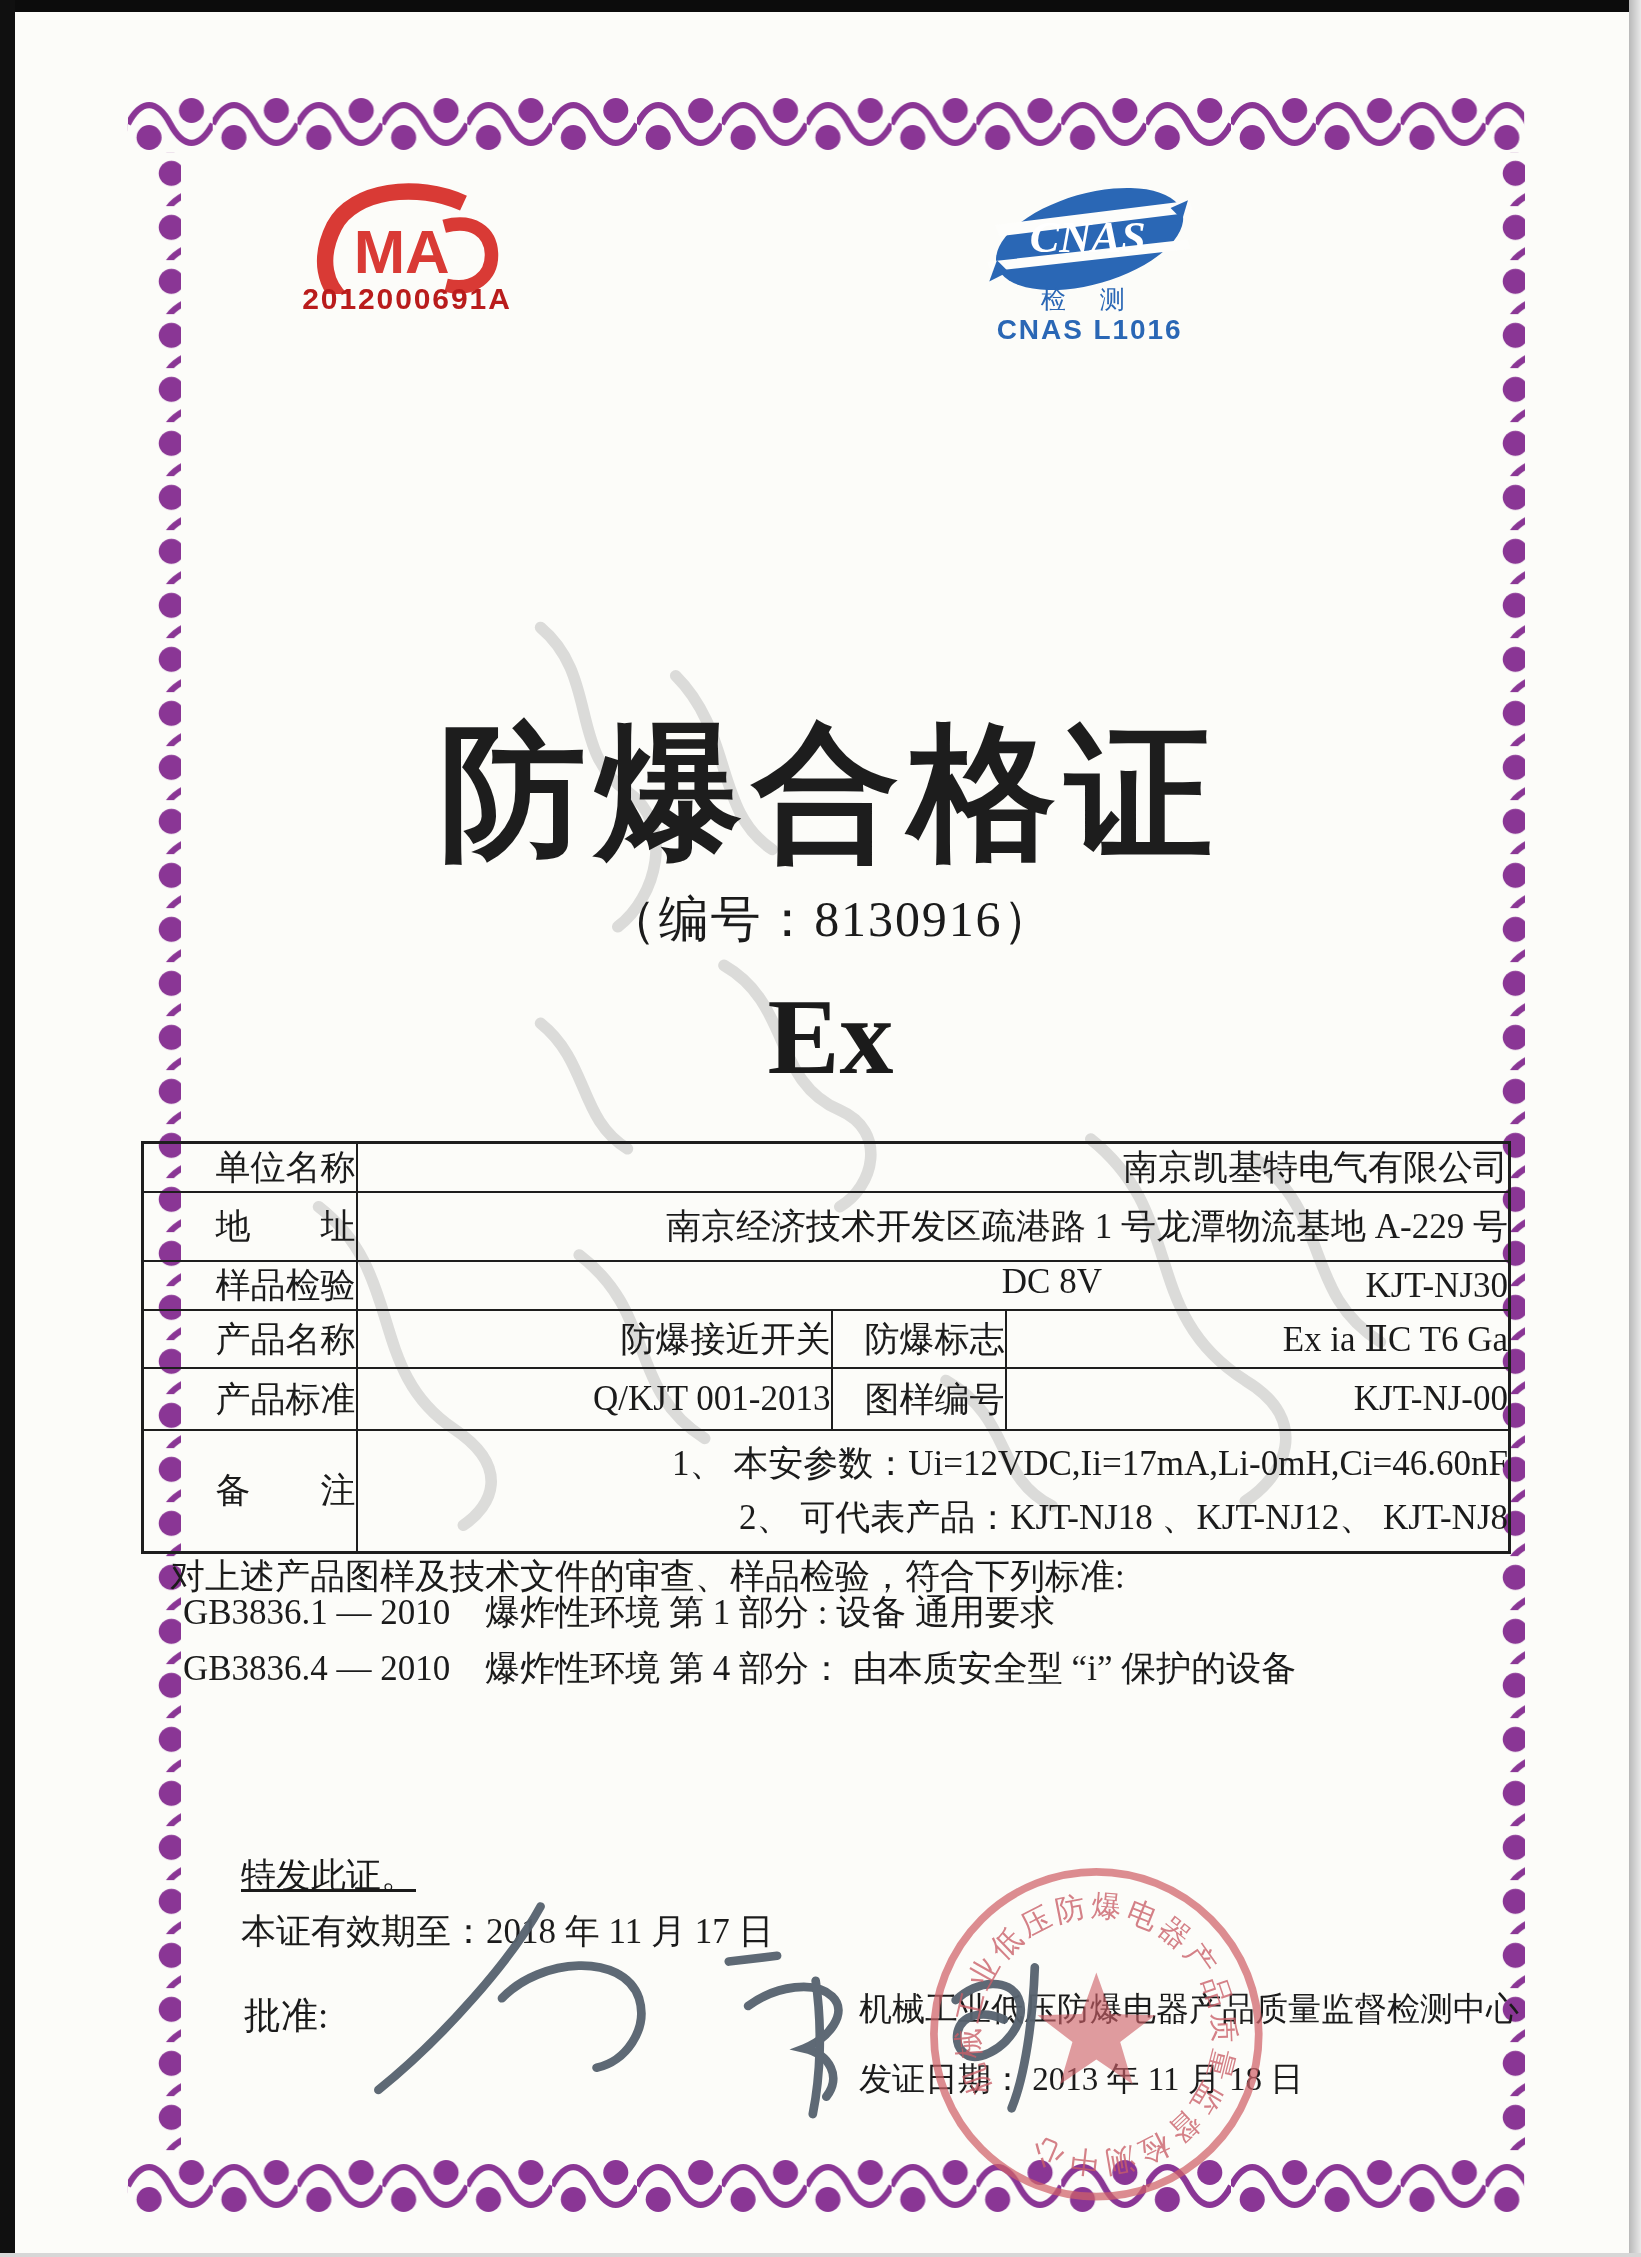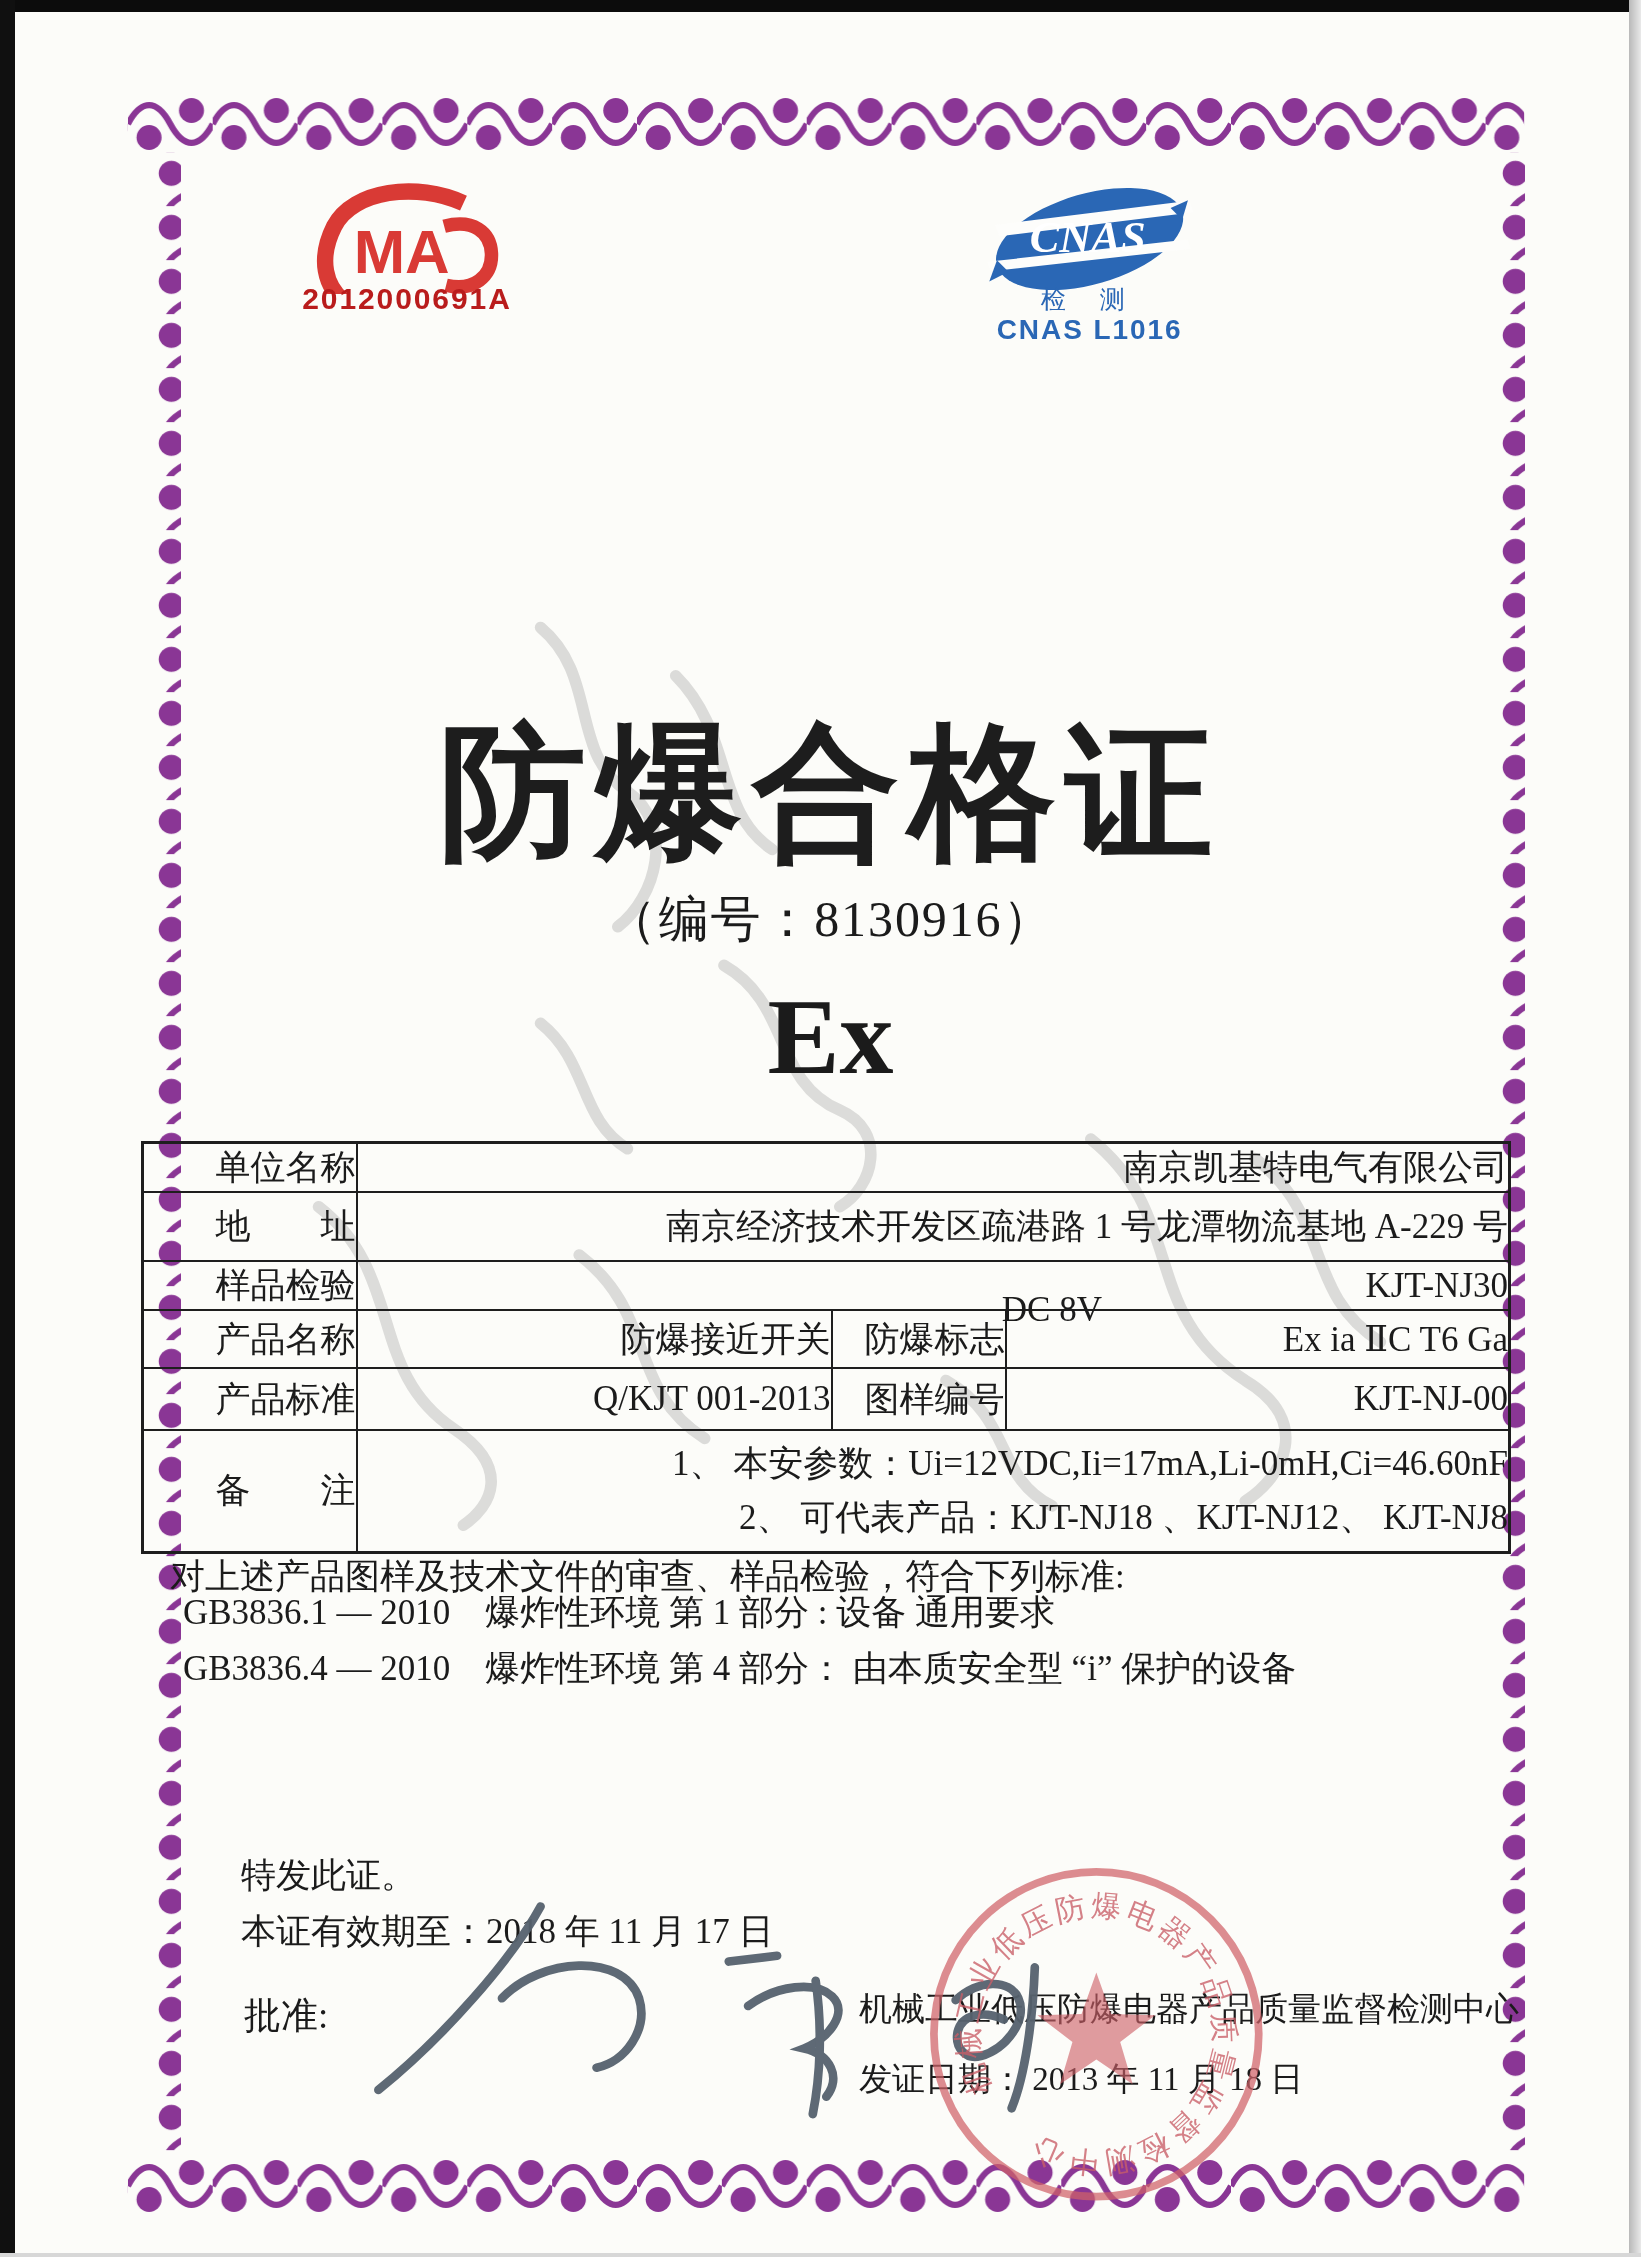--- a/index.html
+++ b/index.html
@@ -24,21 +24,21 @@
   #ex-mark{left:0;top:975px;width:1661px;font-size:108px;font-weight:bold;
            font-family:"Liberation Serif","DejaVu Serif",serif;}
   
   #cert-table{position:absolute;left:141px;top:1141px;border-collapse:collapse;table-layout:fixed;
               width:1367px;font-size:35px;}
   #cert-table td,#cert-table th{border:2.4px solid #1e1e1e;font-weight:normal;text-align:right;
               padding:0 0 0 13.5px;white-space:nowrap;overflow:visible;}
   #cert-table{border:3.9px solid #1e1e1e;}
   .lblcell{padding-left:19.3px !important;}
   .rel{position:relative;}
-  .dc8v{position:absolute;left:56%;top:0;margin-top:28px;}
+  .dc8v{position:absolute;left:56%;top:0;}
   .remark-cell{padding:5.8px 0 5.8px 17.4px !important;}
   .remark-cell div{line-height:54px;}
   
   .body-text{font-size:35px;}
   #stamp-svg{opacity:.92;}
   .wm{pointer-events:none;}
 </style>
 </head>
 <body>
 
@@ -150,21 +150,21 @@
         <div>2、 可代表产品：KJT-NJ18 、KJT-NJ12、 KJT-NJ8</div>
       </td>
     </tr>
   </tbody>
     </table>
 
   <div class="abs body-text" style="left:170px;top:1533px;margin-top:20px;">对上述产品图样及技术文件的审查、样品检验，符合下列标准:</div>
   <div class="abs body-text" style="left:183px;top:1589px;">GB3836.1 — 2010　爆炸性环境 第 1 部分 : 设备 通用要求</div>
   <div class="abs body-text" style="left:183px;top:1645px;">GB3836.4 — 2010　爆炸性环境 第 4 部分： 由本质安全型 “i” 保护的设备</div>
 
-  <div class="abs body-text" style="left:241px;top:1852px;">特发此证。</div>
+  <div class="abs body-text" style="left:241px;top:1852px;text-decoration:underline;">特发此证。</div>
   <div class="abs body-text" style="left:241px;top:1908px;">本证有效期至：2018 年 11 月 17 日</div>
   <div class="abs body-text" style="left:244px;top:1991px;font-size:37px;">批准:</div>
   <div class="abs" style="left:859px;top:1987px;font-size:33px;">机械工业低压防爆电器产品质量监督检测中心</div>
   <div class="abs" style="left:859px;top:2057px;font-size:33px;">发证日期：  2013 年 11 月 18 日</div>
 
   <svg class="abs" style="left:0;top:0;" width="1641" height="2257" viewBox="0 0 1700 2338">
     <g fill="none" stroke="#56626e" stroke-width="9" stroke-linecap="round" opacity="0.95">
       <path d="M560,1975 C530,2030 460,2110 392,2165"></path>
       <path d="M520,2070 C560,2028 645,2022 662,2070 C672,2102 648,2136 618,2142"></path>
       <path d="M755,2032 L805,2026"></path>

